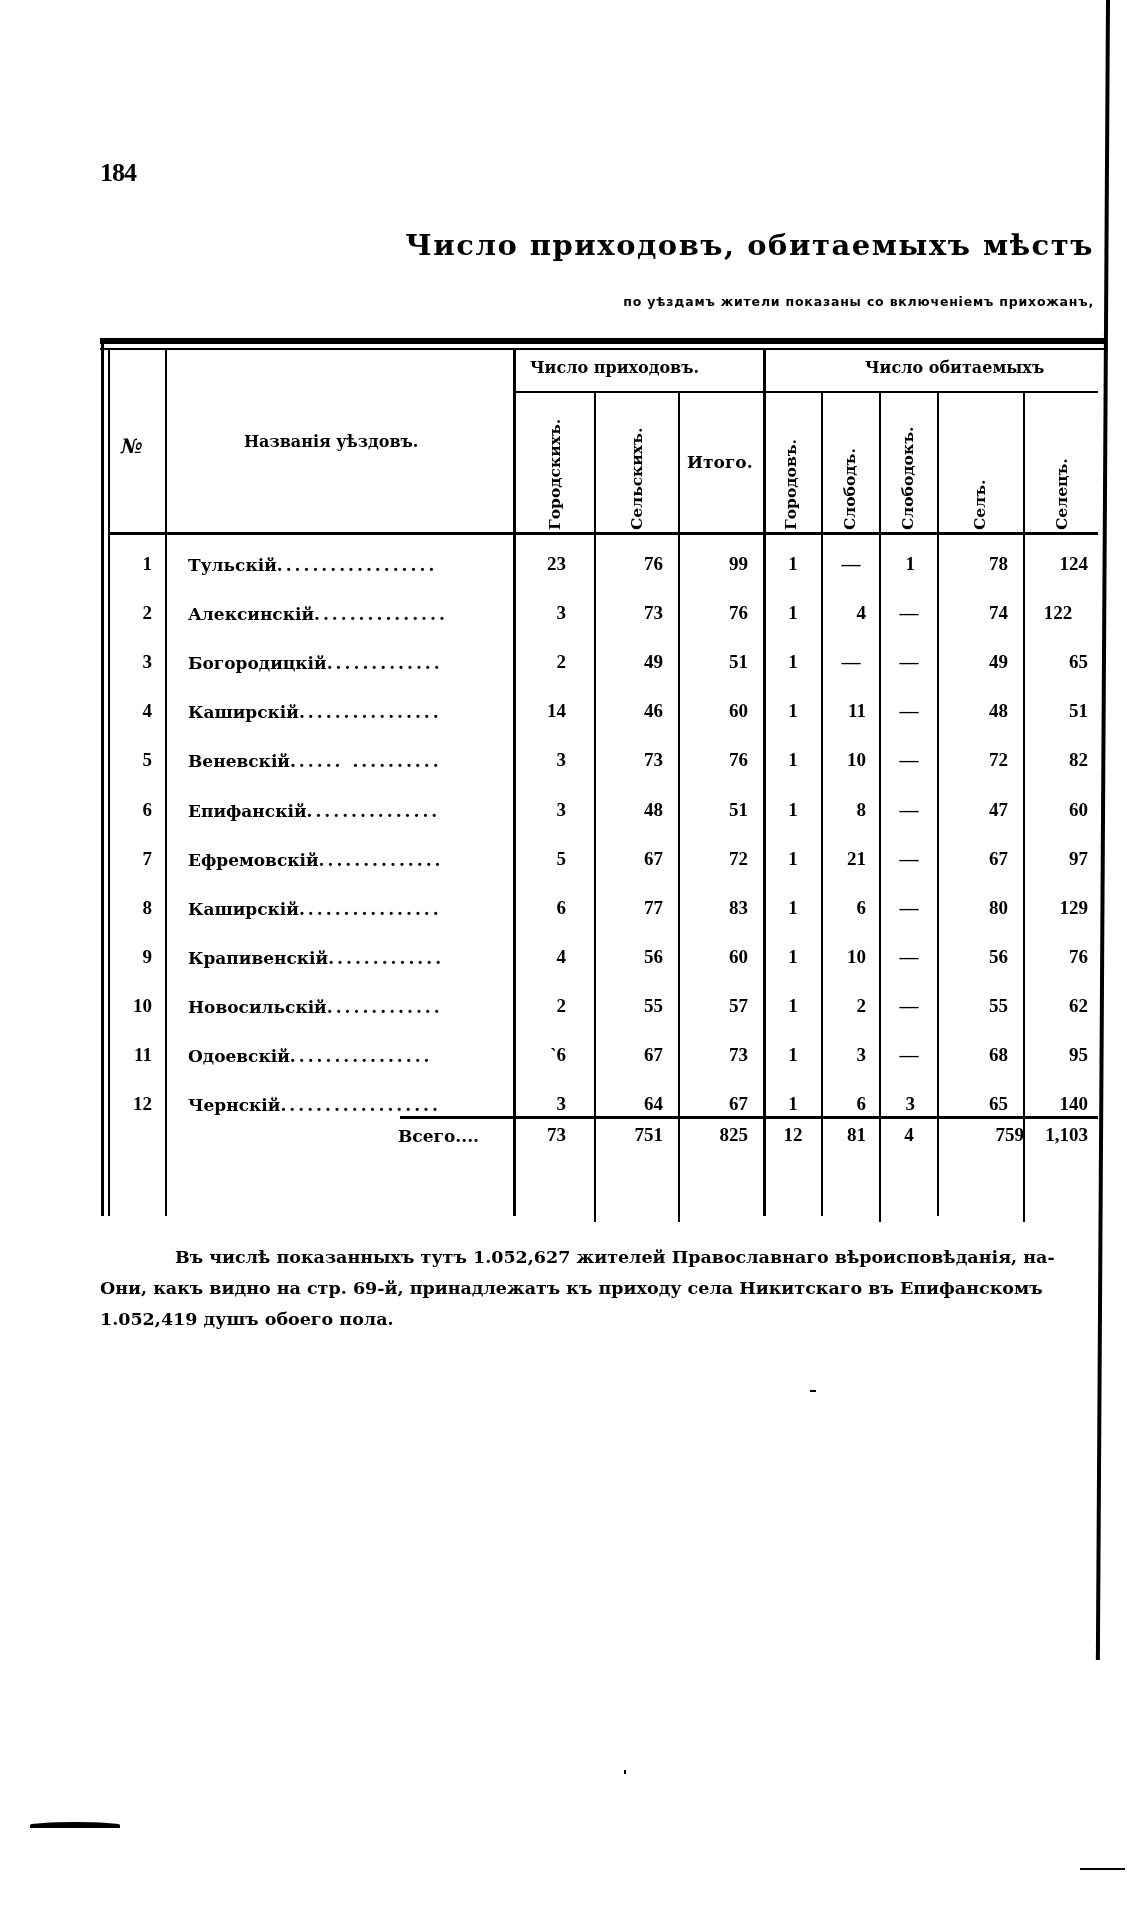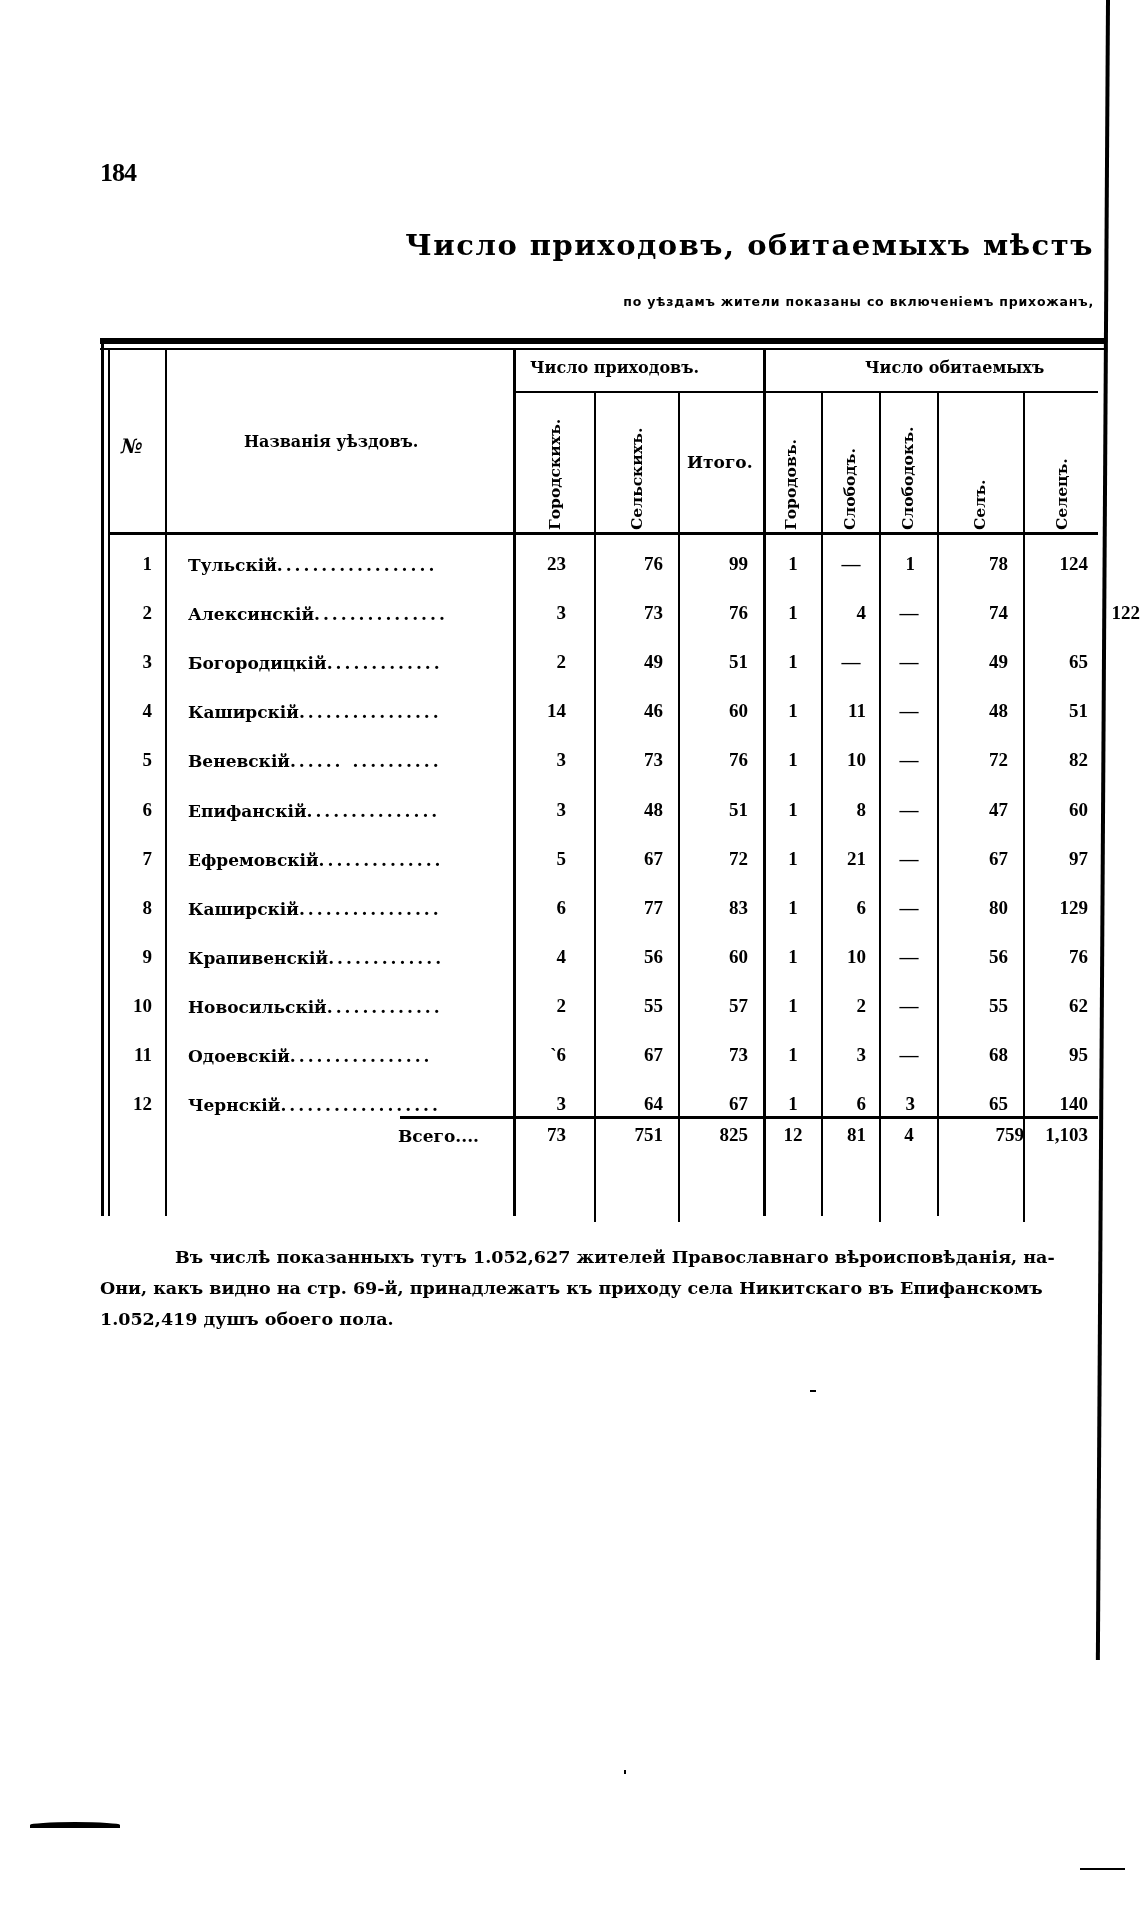--- a/index.html
+++ b/index.html
@@ -90,21 +90,21 @@
       <div class="cell" style="left: 1028px; width: 60px; top: 553px;">124</div>
       <div class="cell" style="left: 110px; width: 42px; top: 602px;">2</div>
       <div class="name" style="left: 188px; top: 604px; width: 318px; overflow: hidden;"><span>Алексинскiй</span><span style="letter-spacing: 3px;">...............</span></div>
       <div class="cell" style="left: 506px; width: 60px; top: 602px;">3</div>
       <div class="cell" style="left: 603px; width: 60px; top: 602px;">73</div>
       <div class="cell" style="left: 688px; width: 60px; top: 602px;">76</div>
       <div class="cell" style="width: 60px; top: 602px; text-align: center; left: 763px;">1</div>
       <div class="cell" style="left: 806px; width: 60px; top: 602px;">4</div>
       <div class="cell" style="width: 60px; top: 602px; text-align: center; left: 879px;">—</div>
       <div class="cell" style="left: 948px; width: 60px; top: 602px;">74</div>
-      <div class="cell" style="left: 1080px; width: 60px; top: 602px;">122</div>
+      <div class="cell" style="left: 1028px; width: 60px; top: 602px; text-align: center;">122</div>
       <div class="cell" style="left: 110px; width: 42px; top: 651px;">3</div>
       <div class="name" style="left: 188px; top: 653px; width: 318px; overflow: hidden;"><span>Богородицкiй</span><span style="letter-spacing: 3px;">.............</span></div>
       <div class="cell" style="left: 506px; width: 60px; top: 651px;">2</div>
       <div class="cell" style="left: 603px; width: 60px; top: 651px;">49</div>
       <div class="cell" style="left: 688px; width: 60px; top: 651px;">51</div>
       <div class="cell" style="width: 60px; top: 651px; text-align: center; left: 763px;">1</div>
       <div class="cell" style="width: 60px; top: 651px; text-align: center; left: 821px;">—</div>
       <div class="cell" style="width: 60px; top: 651px; text-align: center; left: 879px;">—</div>
       <div class="cell" style="left: 948px; width: 60px; top: 651px;">49</div>
       <div class="cell" style="left: 1028px; width: 60px; top: 651px;">65</div>

